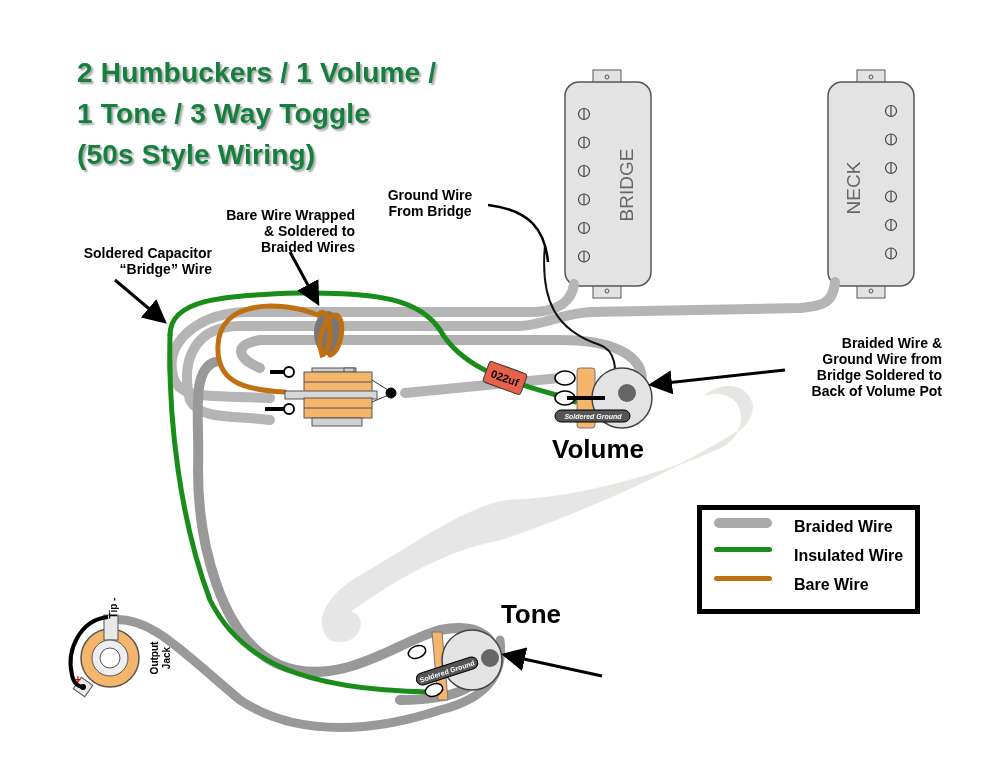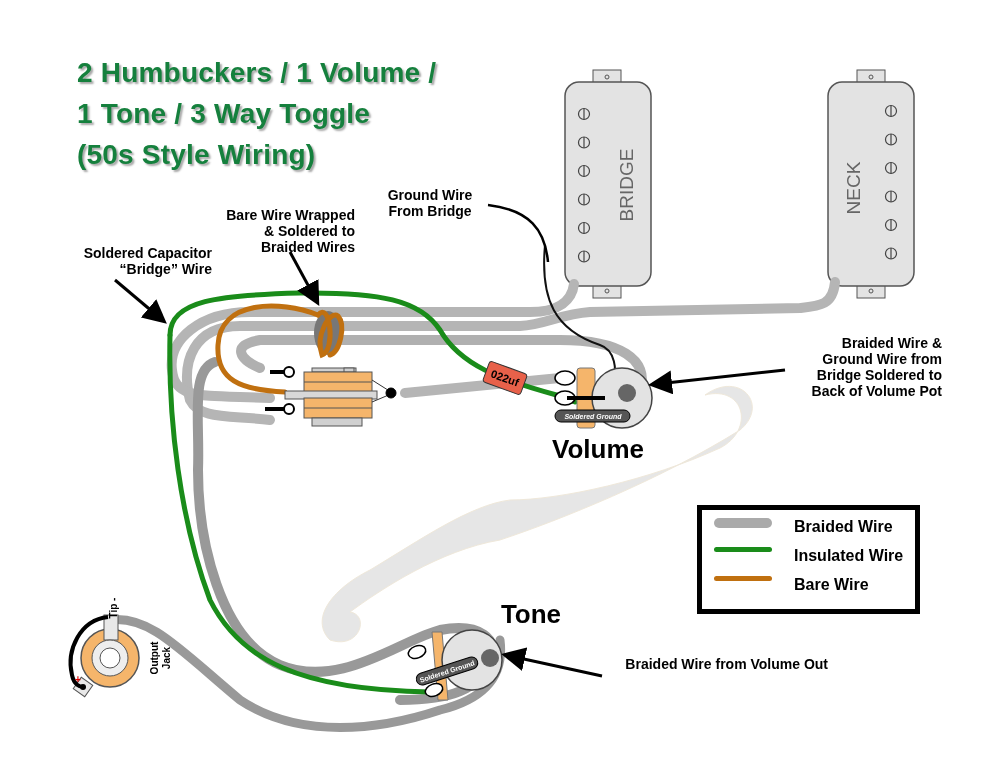--- a/index.html
+++ b/index.html
@@ -189,21 +189,20 @@
   <div>Ground Wire</div>
   <div>From Bridge</div>
 </div>
 <div class="note" style="left:782px; top:335px; width:160px;">
   <div>Braided Wire &amp;</div>
   <div>Ground Wire from</div>
   <div>Bridge Soldered to</div>
   <div>Back of Volume Pot</div>
 </div>
 <div class="note" style="left:598px; top:656px; width:230px;">
-  <div>Braided Wire from Volume Out</div>
 </div>
 
 <div class="legend">
   <div class="legend-row" style="top:8px;">
     <div class="legend-swatch" style="height:10px; background:#aaaaaa;"></div>
     <span class="legend-label">Braided Wire</span>
   </div>
   <div class="legend-row" style="top:37px;">
     <div class="legend-swatch" style="height:5px; background:#1a8c1a;"></div>
     <span class="legend-label">Insulated Wire</span>

